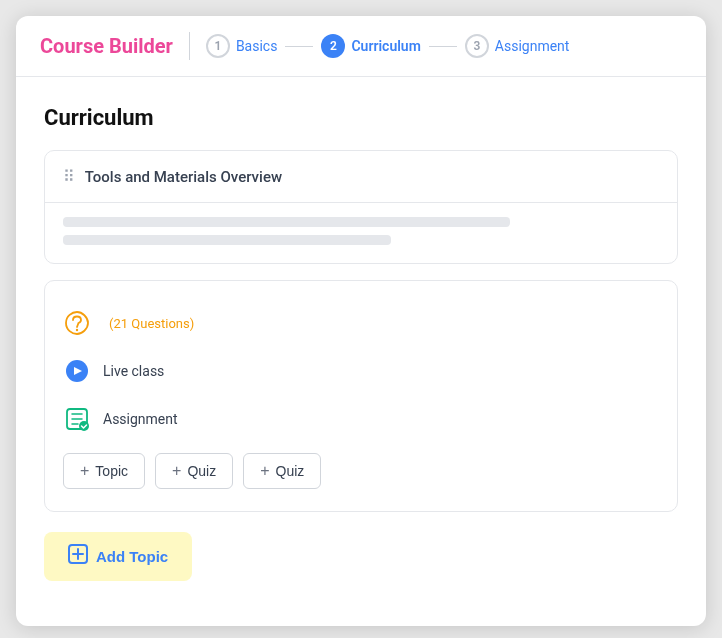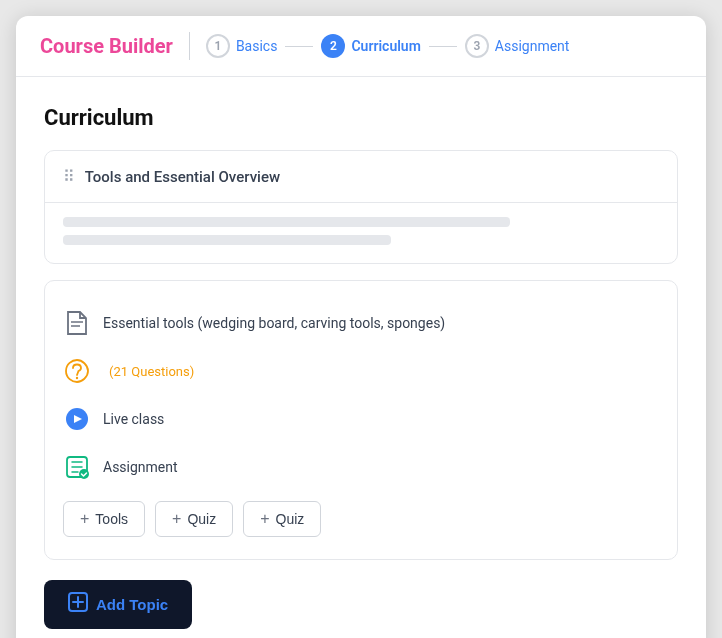--- a/index.html
+++ b/index.html
@@ -181,21 +181,21 @@
     .add-btn .plus {
       font-size: 16px;
       color: #6b7280;
       font-weight: 400;
     }
     .add-topic-btn {
       display: flex;
       align-items: center;
       gap: 8px;
       padding: 12px 24px;
-      background: #0f172a;
+      background: #fef9c3;
       border: none;
       border-radius: 8px;
       font-size: 15px;
       font-weight: 600;
       color: #3b82f6;
       cursor: pointer;
       margin-top: 4px;
     }
     .add-topic-icon {
       font-size: 18px;
@@ -237,41 +237,30 @@
       </div>
     </div>
   </div>
 
   <div class="content">
     <h2 class="page-title">Curriculum</h2>
 
     <div class="topic-card">
       <div class="topic-header">
         <span class="drag-handle">⠿</span>
-        <span class="topic-name">Tools and Essential Overview</span>
+        <span class="topic-name">Tools and Materials Overview</span>
       </div>
       <div class="topic-placeholder-lines">
         <div class="placeholder-line long"></div>
         <div class="placeholder-line medium"></div>
       </div>
     </div>
 
     <div class="lessons-card">
 
-      <div class="lesson-item">
-        <div class="lesson-icon">
-          <svg width="22" height="26" viewBox="0 0 22 26" fill="none" xmlns="http://www.w3.org/2000/svg">
-            <path d="M2 2h12l6 6v16H2V2z" stroke="#6b7280" stroke-width="1.8" fill="none"></path>
-            <path d="M14 2v6h6" stroke="#6b7280" stroke-width="1.8" fill="none"></path>
-            <line x1="5" y1="12" x2="17" y2="12" stroke="#6b7280" stroke-width="1.5"></line>
-            <line x1="5" y1="16" x2="14" y2="16" stroke="#6b7280" stroke-width="1.5"></line>
-          </svg>
-        </div>
-        <span class="lesson-text">Essential tools (wedging board, carving tools, sponges)</span>
-      </div>
 
       <div class="lesson-item">
         <div class="lesson-icon">
           <svg width="26" height="26" viewBox="0 0 26 26" fill="none" xmlns="http://www.w3.org/2000/svg">
             <path d="M13 2C8 2 2 6 2 13s6 11 11 11 11-5 11-11S18 2 13 2z" stroke="#f59e0b" stroke-width="1.8" fill="none"></path>
             <path d="M9 10c0-2 1.5-3.5 4-3.5s4 1.5 4 3.5c0 1.5-1 2.5-2.5 3L13 17" stroke="#f59e0b" stroke-width="1.8" stroke-linecap="round" fill="none"></path>
             <circle cx="13" cy="20" r="1.2" fill="#f59e0b"></circle>
           </svg>
         </div>
         <span class="quiz-count">(21 Questions)</span>
@@ -295,21 +284,21 @@
             <circle cx="20" cy="20" r="5" fill="#10b981"></circle>
             <path d="M17.5 20l2 2 3-3" stroke="#fff" stroke-width="1.5" stroke-linecap="round" stroke-linejoin="round" fill="none"></path>
           </svg>
         </div>
         <span class="lesson-text">Assignment</span>
       </div>
 
       <div class="add-buttons">
         <button class="add-btn">
           <span class="plus">+</span>
-          <span>Tools</span>
+          <span>Topic</span>
         </button>
         <button class="add-btn">
           <span class="plus">+</span>
           <span>Quiz</span>
         </button>
         <button class="add-btn">
           <span class="plus">+</span>
           <span>Quiz</span>
         </button>
       </div>

